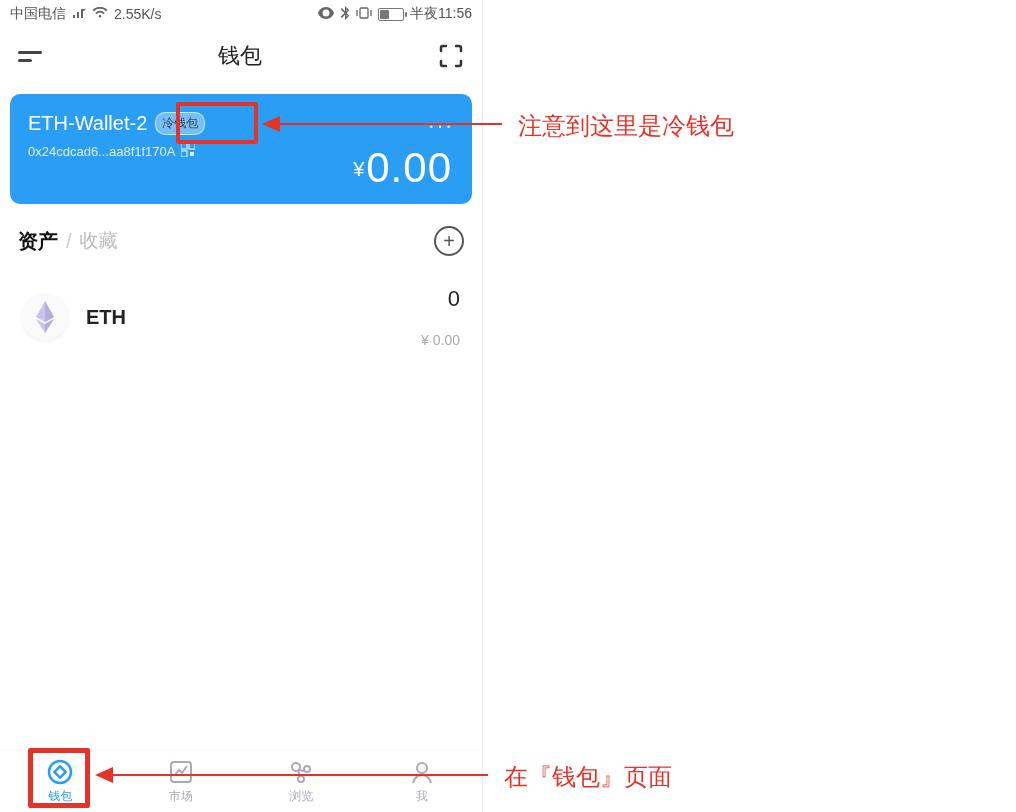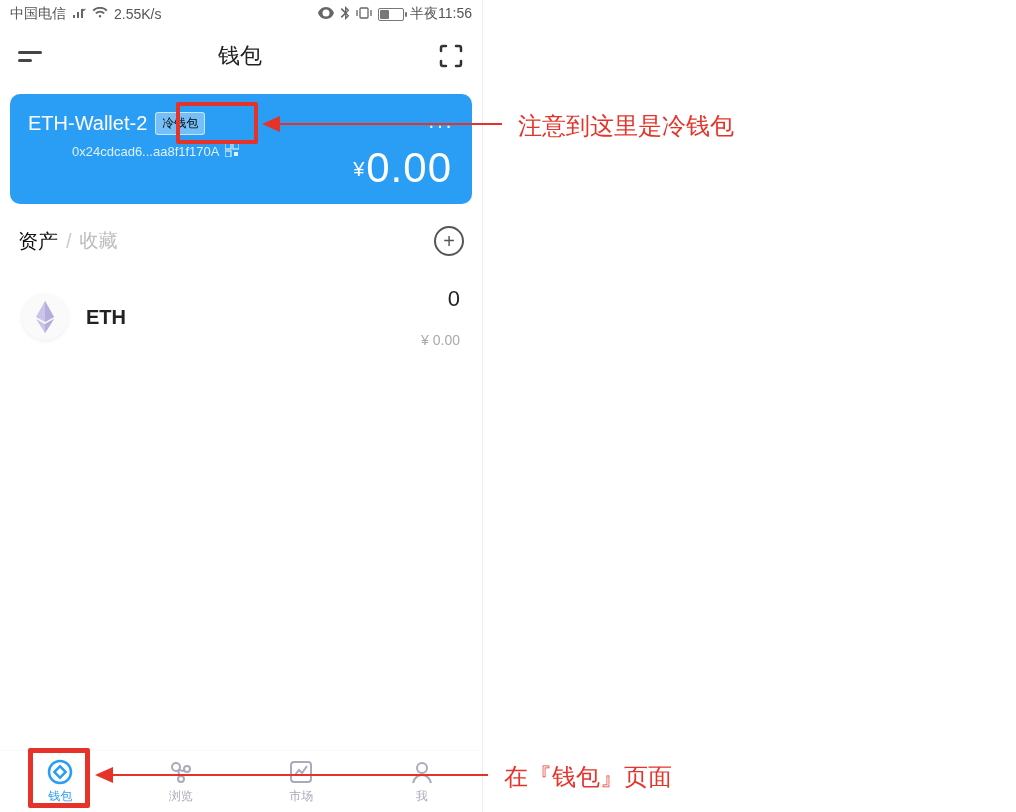--- a/index.html
+++ b/index.html
@@ -83,32 +83,32 @@
       height: 110px;
     }
     .card-row1 { display:flex; align-items:center; }
     .wallet-name { font-size: 20px; font-weight: 400; }
     .badge {
       margin-left: 8px;
       padding: 2px 6px;
       font-size: 12px;
       background: rgba(255,255,255,0.35);
       border: 1px solid rgba(255,255,255,0.6);
-      border-radius: 3px;
-      color: #000000;
+      border-radius: 10px;
+      color: #404040;
     }
     .card-dots {
       position:absolute; right: 18px; top: 20px;
       font-size: 20px; letter-spacing:2px; color:#fff;
     }
     .addr {
       margin-top: 8px;
       font-size: 13px;
       color: #def1ff;
-      display:flex; align-items:center; gap:6px;margin-left:44px;
+      display:flex; align-items:center; gap:6px;
     }
     .balance {
       position:absolute;
       right: 20px; bottom: 12px;
       display:flex; align-items:baseline;
     }
     .balance .cur { font-size: 20px; margin-right:2px; position:relative; top:-6px;}
     .balance .amt { font-size: 42px; font-weight: 400; letter-spacing:1px;}
 
     
@@ -119,21 +119,21 @@
       left: 176px; top: 102px;
       border-radius: 2px;
     }
 
     
     .assets-head {
       display:flex; align-items:center; justify-content:space-between;
       padding: 22px 18px 0 18px;
     }
     .assets-head .tabs { display:flex; align-items:center; font-size:20px; }
-    .assets-head .tab-active { color:#111; font-weight:400;}
+    .assets-head .tab-active { color:#111; font-weight:700;}
     .assets-head .sep { color:#ccc; margin: 0 8px;}
     .assets-head .tab-inactive { color:#bbb; font-size:19px;}
     .add-circle {
       width:30px; height:30px; border:2px solid #555; border-radius:50%;
       display:flex; align-items:center; justify-content:center;
       font-size:20px; color:#555; line-height:1;
     }
 
     .asset-row {
       display:flex; align-items:center; justify-content:space-between;
@@ -304,36 +304,36 @@
   <div class="tabbar">
     <div class="tab tab-active-btm">
       <svg width="28" height="28" viewBox="0 0 28 28">
         <circle cx="14" cy="14" r="11" fill="none" stroke="#2a9df4" stroke-width="2.5"></circle>
         <rect x="10" y="10" width="8" height="8" transform="rotate(45 14 14)" fill="none" stroke="#2a9df4" stroke-width="2.5"></rect>
       </svg>
       <span class="tab-label">钱包</span>
     </div>
     <div class="tab">
       <svg width="28" height="28" viewBox="0 0 28 28">
+        <rect x="4" y="4" width="20" height="20" rx="3" fill="none" stroke="#aab" stroke-width="2"></rect>
+        <path d="M8 17l4-5 3 3 5-7" fill="none" stroke="#aab" stroke-width="2"></path>
+      </svg>
+      <span class="tab-label">市场</span>
+    </div>
+    <div class="tab">
+      <svg width="28" height="28" viewBox="0 0 28 28">
         <circle cx="9" cy="9" r="4" fill="none" stroke="#aab" stroke-width="2"></circle>
         <circle cx="20" cy="11" r="3" fill="none" stroke="#aab" stroke-width="2"></circle>
         <circle cx="14" cy="21" r="3" fill="none" stroke="#aab" stroke-width="2"></circle>
         <path d="M12 12l5 1M11 13l2 5" stroke="#aab" stroke-width="2"></path>
       </svg>
       <span class="tab-label">浏览</span>
     </div>
     <div class="tab">
       <svg width="28" height="28" viewBox="0 0 28 28">
-        <rect x="4" y="4" width="20" height="20" rx="3" fill="none" stroke="#aab" stroke-width="2"></rect>
-        <path d="M8 17l4-5 3 3 5-7" fill="none" stroke="#aab" stroke-width="2"></path>
-      </svg>
-      <span class="tab-label">市场</span>
-    </div>
-    <div class="tab">
-      <svg width="28" height="28" viewBox="0 0 28 28">
         <circle cx="14" cy="10" r="5" fill="none" stroke="#aab" stroke-width="2"></circle>
         <path d="M5 25c1-5 5-8 9-8s8 3 9 8" fill="none" stroke="#aab" stroke-width="2"></path>
       </svg>
       <span class="tab-label">我</span>
     </div>
   </div>
 
   <div class="hl-badge"></div>
   <div class="hl-tab"></div>
 </div>

